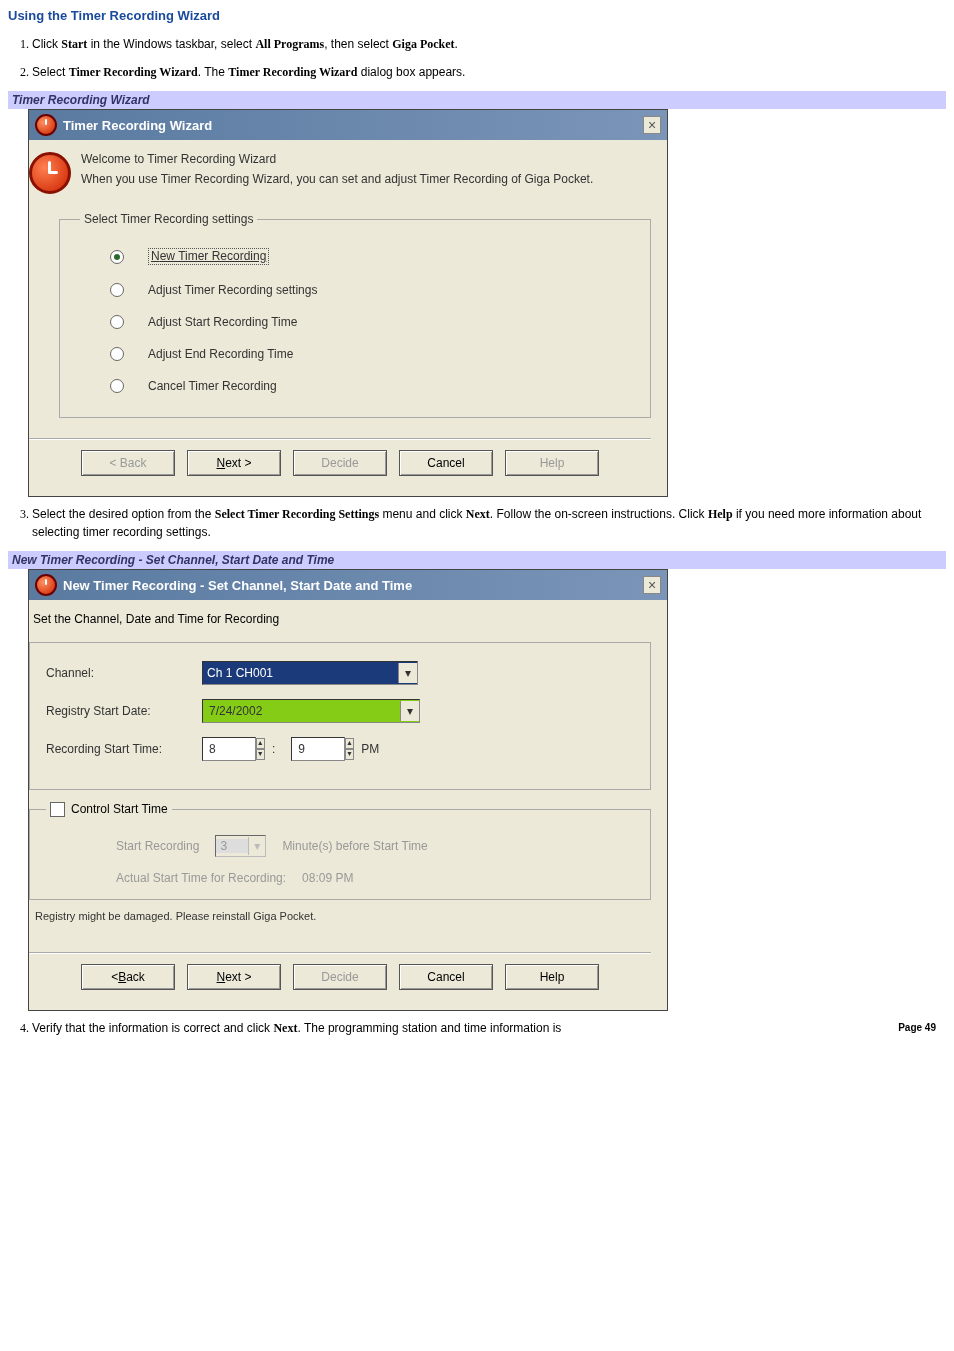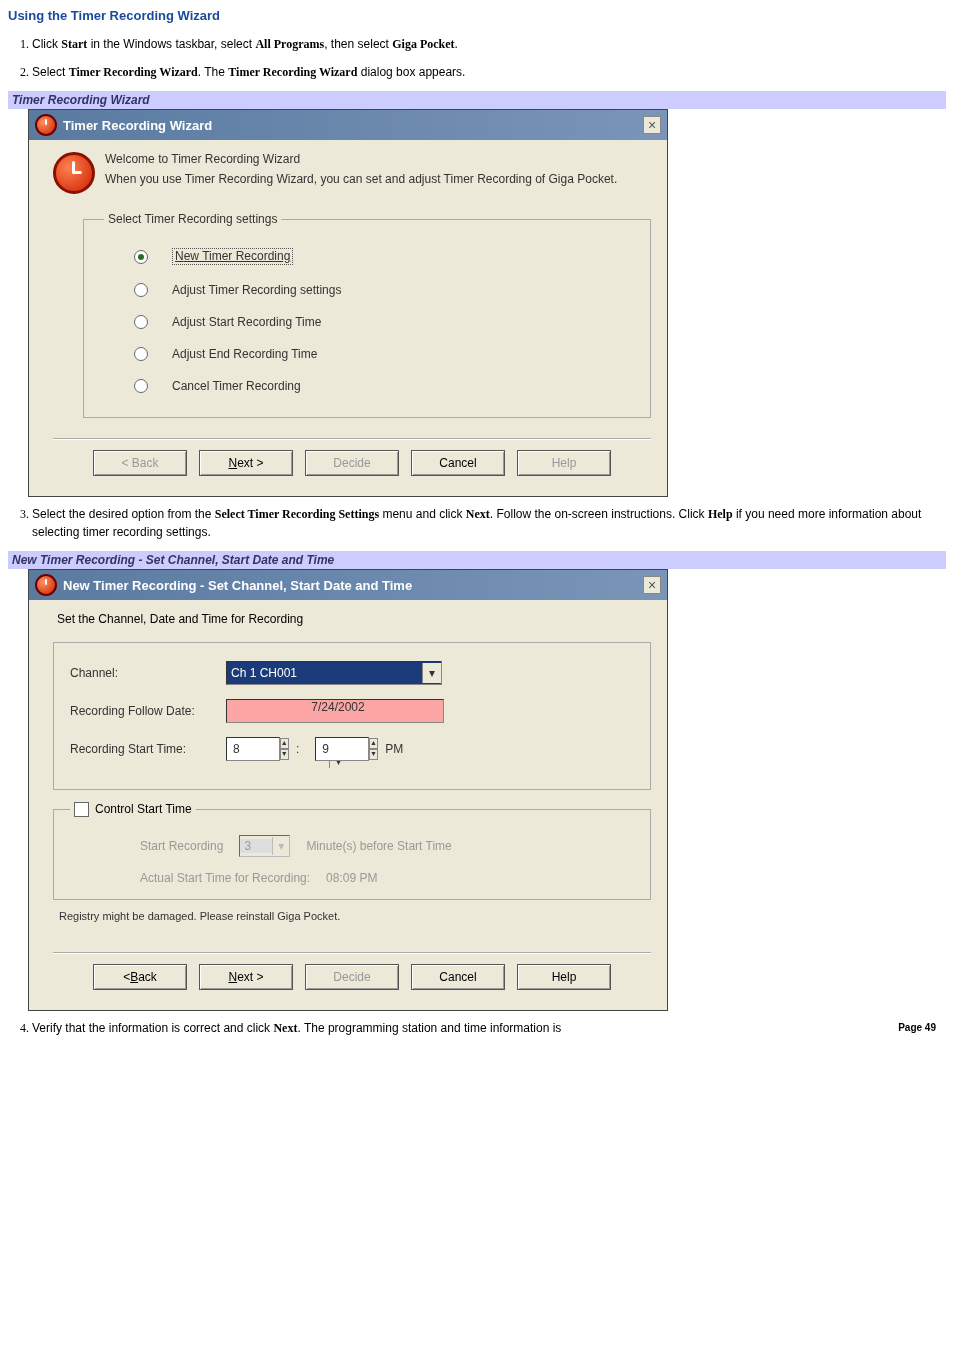--- a/index.html
+++ b/index.html
@@ -87,21 +87,21 @@
   }
   .clock-icon::after {
     content: "";
     position: absolute;
     top: 3px; left: 8px;
     width: 2px; height: 6px;
     background: #fff;
     border-radius: 1px;
   }
   .dialog-body {
-    padding: 12px 16px 16px 24px;
+    padding: 12px 16px 16px 0;
   }
   .welcome-row {
     display: flex;
     gap: 10px;
     align-items: flex-start;
     margin-bottom: 18px;
   }
   .welcome-icon {
     width: 36px; height: 36px;
     border-radius: 50%;
@@ -232,22 +232,21 @@
     display: flex;
     align-items: center;
     justify-content: center;
     color: #333;
   }
   .date-box {
     width: 210px;
     justify-content: space-between;
     padding-left: 6px;
     color: #333;
-    background: #fca5a5;
-    flex-direction: column;
+    background: #84cc16;
   }
   .spin-box {
     width: 46px;
     justify-content: space-between;
     padding-left: 6px;
   }
   .spin-box .spins {
     display: flex; flex-direction: column;
     width: 16px;
   }
@@ -396,21 +395,21 @@
 
     <fieldset class="inner-group" style="border-top:1px solid #aaa;">
       <div class="form-row">
         <span class="form-label">Channel:</span>
         <span class="dropdown">
           <span>Ch 1 CH001</span>
           <span class="dd-arrow">▾</span>
         </span>
       </div>
       <div class="form-row">
-        <span class="form-label">Recording Follow Date:</span>
+        <span class="form-label">Registry Start Date:</span>
         <span class="date-box">
           <span>7/24/2002</span>
           <span class="dd-arrow">▾</span>
         </span>
       </div>
       <div class="form-row">
         <span class="form-label">Recording Start Time:</span>
         <span class="spin-box">
           <span>8</span>
           <span class="spins">

